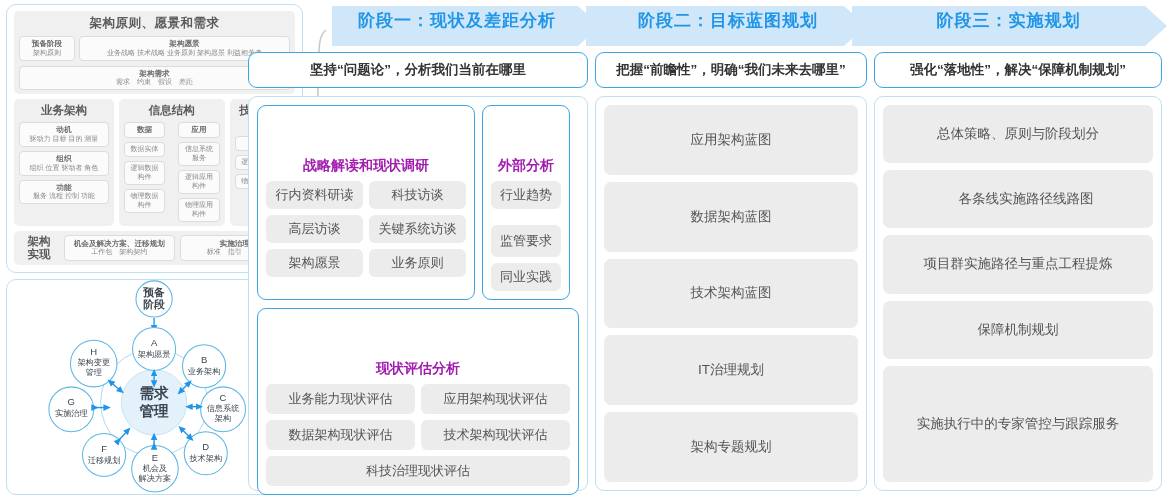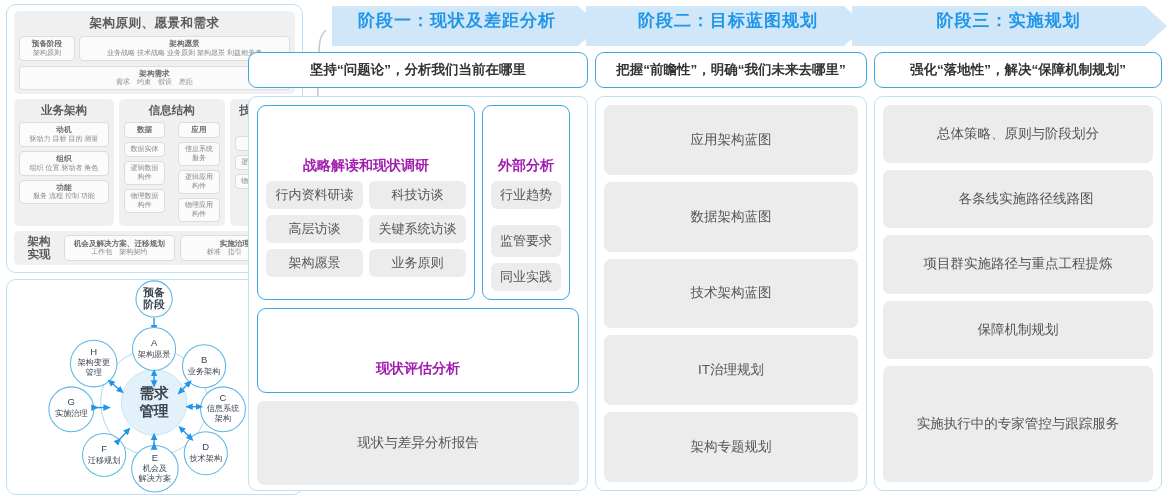--- a/index.html
+++ b/index.html
@@ -322,20 +322,27 @@
         <div class="sub-card p1-right">
           <div class="sub-title">外部分析</div>
           <div class="chip" style="height:28px;">行业趋势</div>
           <div class="chip" style="height:32px;margin-top:16px;">监管要求</div>
           <div class="chip" style="height:28px;">同业实践</div>
         </div>
       </div>
 
       <div class="sub-card p1-mid">
         <div class="sub-title">现状评估分析</div>
+        <div class="chip-grid">
+          <div class="chip">业务能力现状评估</div>
+          <div class="chip">应用架构现状评估</div>
+          <div class="chip">数据架构现状评估</div>
+          <div class="chip">技术架构现状评估</div>
+          <div class="chip full">科技治理现状评估</div>
+        </div>
       </div>
 
       <div class="report-chip">现状与差异分析报告</div>
     </div>
   </div>
 
   <div class="phase-col" style="left:595px; width:272px;">
     <div class="tagline">把握“前瞻性”，明确“我们未来去哪里”</div>
     <div class="body-card">
       <div class="stack-list">

